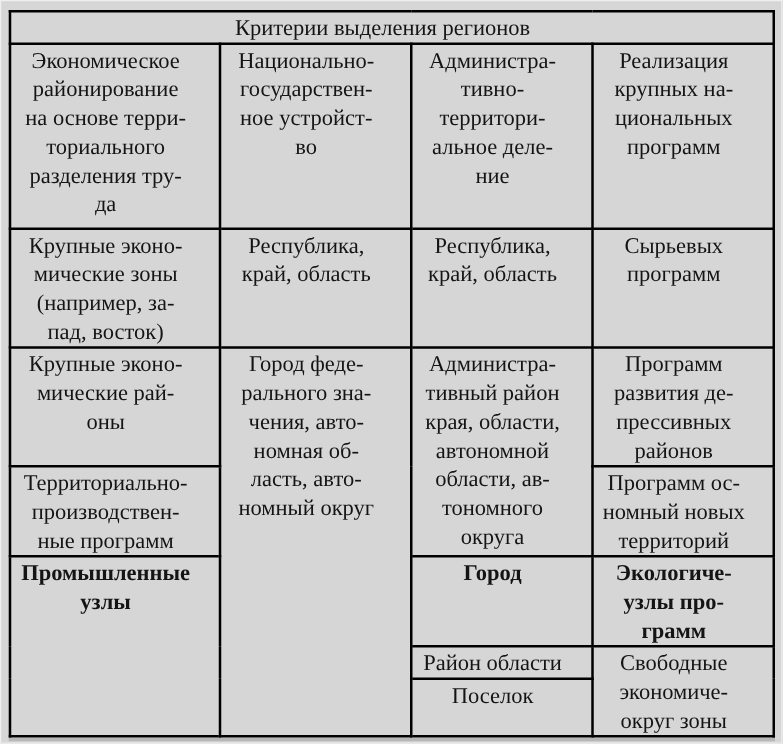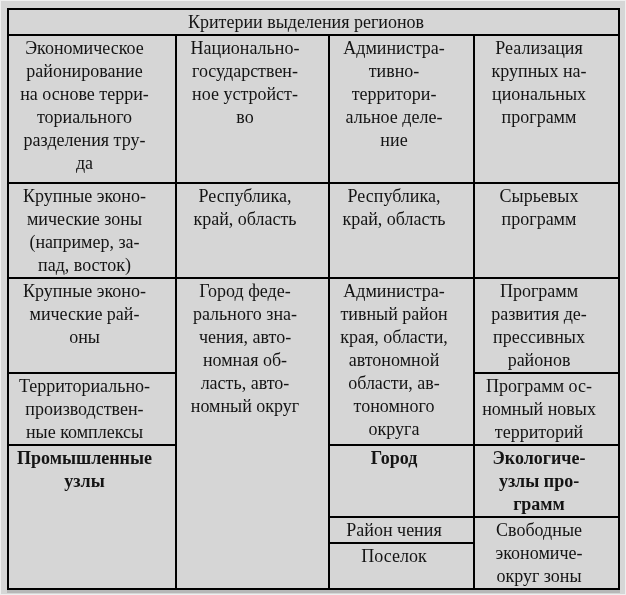--- a/index.html
+++ b/index.html
@@ -120,37 +120,37 @@
 округа</td>
     <td>Программ
 развития де-
 прессивных
 районов</td>
   </tr>
 
   <tr class="row-4">
     <td>Территориально-
 производствен-
-ные комплексы</td>
+ные программ</td>
     <td>Программ ос-
 номный новых
 территорий</td>
   </tr>
 
   <tr class="row-5">
     <td rowspan="3">Промышленные
 узлы</td>
     <td>Город</td>
     <td>Экологиче-
 узлы про-
 грамм</td>
   </tr>
 
   <tr class="row-6">
-    <td>Район чения</td>
+    <td>Район области</td>
     <td rowspan="2">Свободные
 экономиче-
 округ зоны</td>
   </tr>
 
   <tr class="row-7">
     <td class="v-mid">Поселок</td>
   </tr>
 </tbody>
   </table>

